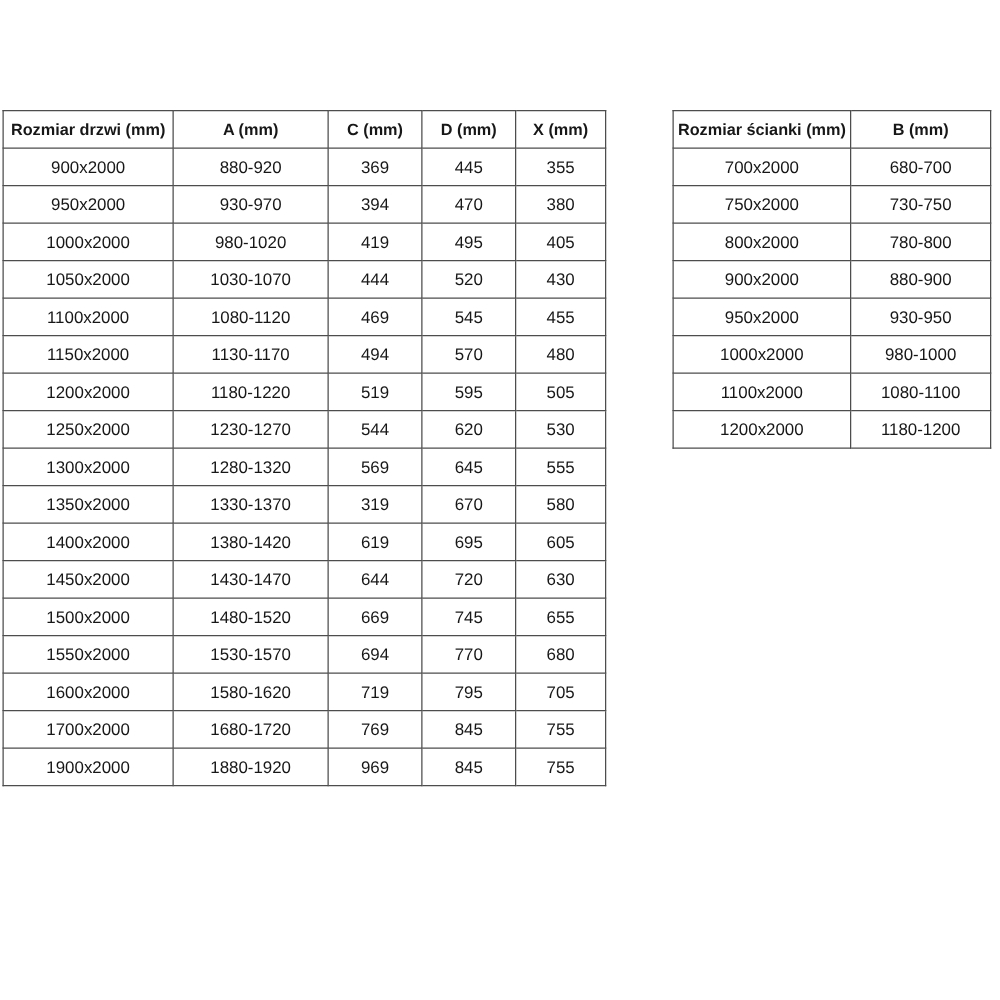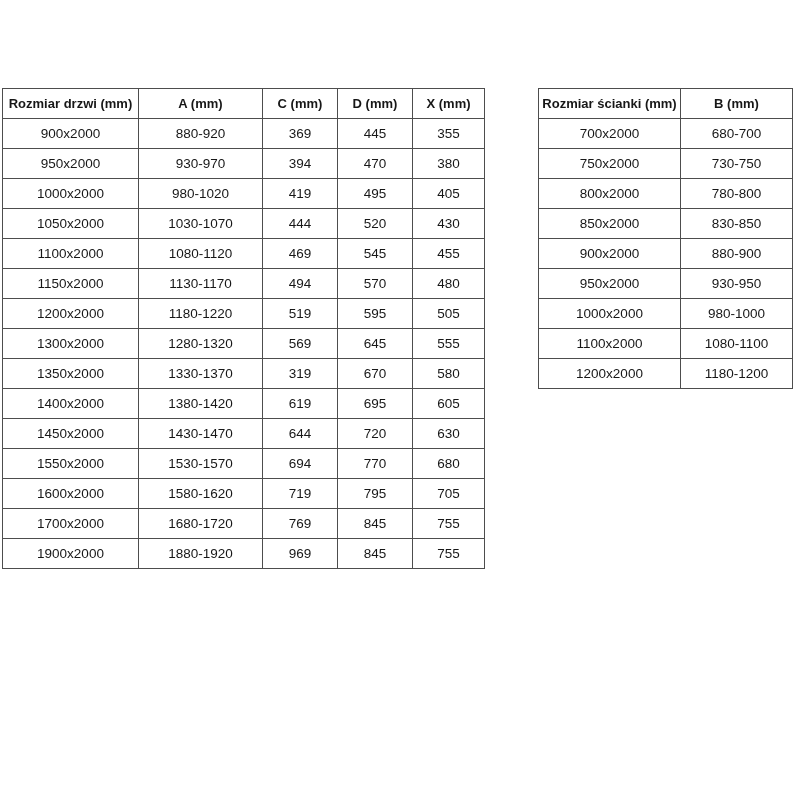--- a/index.html
+++ b/index.html
@@ -119,20 +119,27 @@
           <td>480</td>
         </tr>
         <tr>
           <td>1200x2000</td>
           <td>1180-1220</td>
           <td>519</td>
           <td>595</td>
           <td>505</td>
         </tr>
         <tr>
+          <td>1250x2000</td>
+          <td>1230-1270</td>
+          <td>544</td>
+          <td>620</td>
+          <td>530</td>
+        </tr>
+        <tr>
           <td>1300x2000</td>
           <td>1280-1320</td>
           <td>569</td>
           <td>645</td>
           <td>555</td>
         </tr>
         <tr>
           <td>1350x2000</td>
           <td>1330-1370</td>
           <td>319</td>
@@ -145,20 +152,27 @@
           <td>619</td>
           <td>695</td>
           <td>605</td>
         </tr>
         <tr>
           <td>1450x2000</td>
           <td>1430-1470</td>
           <td>644</td>
           <td>720</td>
           <td>630</td>
+        </tr>
+        <tr>
+          <td>1500x2000</td>
+          <td>1480-1520</td>
+          <td>669</td>
+          <td>745</td>
+          <td>655</td>
         </tr>
         <tr>
           <td>1550x2000</td>
           <td>1530-1570</td>
           <td>694</td>
           <td>770</td>
           <td>680</td>
         </tr>
         <tr>
           <td>1600x2000</td>
@@ -201,24 +215,20 @@
         </tr>
         <tr>
           <td>750x2000</td>
           <td>730-750</td>
         </tr>
         <tr>
           <td>800x2000</td>
           <td>780-800</td>
         </tr>
         <tr>
-          <td>850x2000</td>
-          <td>830-850</td>
-        </tr>
-        <tr>
           <td>900x2000</td>
           <td>880-900</td>
         </tr>
         <tr>
           <td>950x2000</td>
           <td>930-950</td>
         </tr>
         <tr>
           <td>1000x2000</td>
           <td>980-1000</td>

